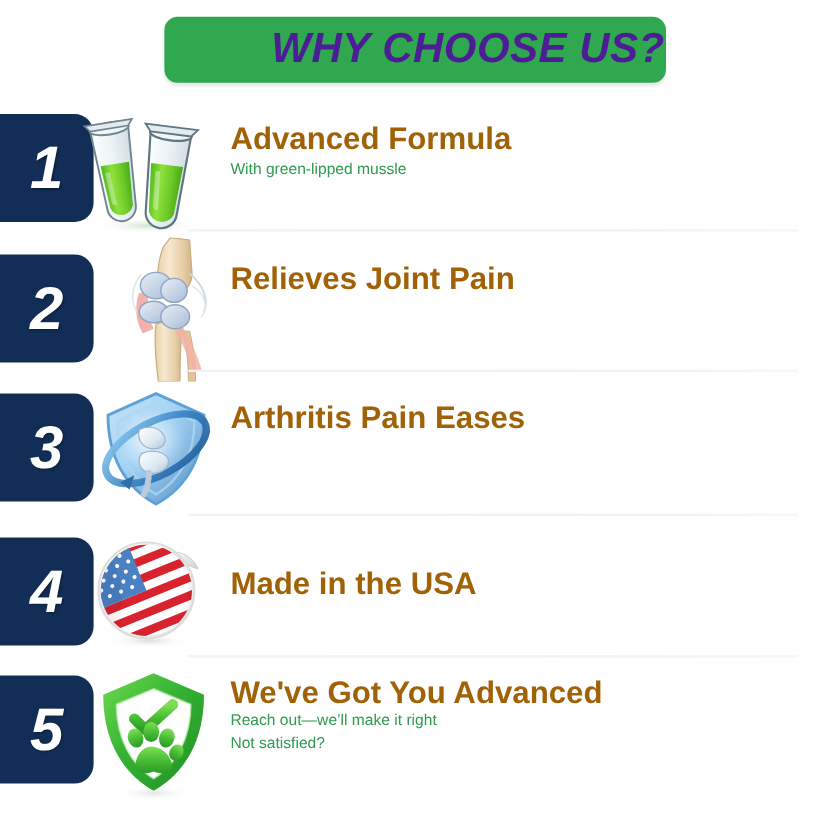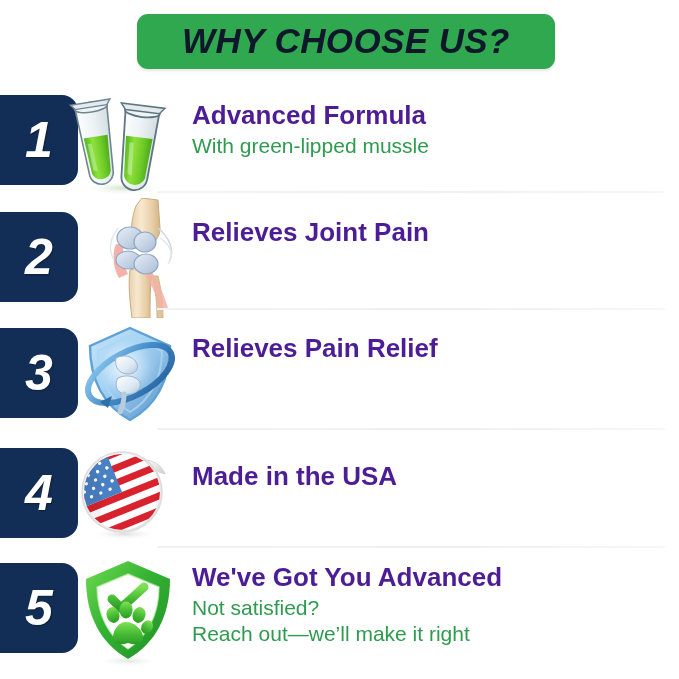--- a/index.html
+++ b/index.html
@@ -31,27 +31,28 @@
     box-shadow: 0 2px 3px rgba(0,0,0,0.10);
   }
   .banner-text {
     position: absolute;
     left: 0;
     top: 0;
     width: 418px;
     height: 55px;
     line-height: 54px;
     text-align: center;
-    color: #0f172a;
+    color: #4c1d95;
     font-size: 35px;
     font-weight: bold;
     font-style: italic;
     letter-spacing: 0.4px;
     font-family: "Liberation Sans", sans-serif;
     white-space: nowrap;
+    padding-left: 44px;
   }
 
   
   .row {
     position: absolute;
     left: 0;
     width: 679px;
   }
   .badge {
     position: absolute;
@@ -75,30 +76,30 @@
     font-family: "Liberation Sans", sans-serif;
     text-shadow: 1px 1px 2px rgba(0,0,0,0.35);
   }
   .icon-wrap {
     position: absolute;
   }
   .texts {
     position: absolute;
   }
   .title {
-    color: #4c1d95;
+    color: #a16207;
     font-size: 26px;
     font-weight: bold;
     font-family: "Liberation Sans", sans-serif;
     white-space: nowrap;
     line-height: 1.12;
   }
   .sub {
     color: #2e9b4e;
-    font-size: 21px;
+    font-size: 13px;
     font-weight: normal;
     font-family: "Liberation Sans", sans-serif;
     white-space: nowrap;
     line-height: 1.22;
     margin-top: 3px;
   }
   .divider {
     position: absolute;
     left: 157px;
     width: 508px;
@@ -251,21 +252,21 @@
 
         <path d="M46 44 C54 40 62 42 66 48 C70 54 66 60 58 60 C50 60 44 54 46 44 Z" fill="url(#joint3)" stroke="#9bb4cc" stroke-width="1"></path>
         <path d="M48 64 C56 60 66 62 70 68 C72 76 64 82 54 80 C46 78 44 70 48 64 Z" fill="url(#joint3)" stroke="#9bb4cc" stroke-width="1"></path>
         <path d="M54 80 C54 88 52 94 50 98" fill="none" stroke="#b9ccdd" stroke-width="5" stroke-linecap="round"></path>
 
         <path d="M30 88 L42 82 L38 94 Z" fill="#2f6fa8"></path>
       </svg>
     </div>
 
     <div class="texts" style="left:192px; top:6px;">
-      <div class="title">Relieves Pain Relief</div>
+      <div class="title">Arthritis Pain Eases</div>
     </div>
   </div>
   <div class="divider" style="top:428px;"></div>
 
   <div class="row" style="top:448px; height:95px;">
     <div class="badge" style="top:0;">
       <div class="badge-num">4</div>
     </div>
 
     <div class="icon-wrap" style="left:70px; top:-4px; width:105px; height:100px;">
@@ -335,21 +336,21 @@
 
           <path d="M0 0 C26 18 40 36 26 96 L0 96 Z" fill="#000000" opacity="0.05"></path>
           <path d="M105 0 C80 22 92 60 78 96 L105 96 Z" fill="#000000" opacity="0.04"></path>
         </g>
 
         <path d="M74 16 C84 16 92 22 95 30 C86 28 80 22 74 16 Z" fill="url(#peel4)" stroke="#cccccc" stroke-width="0.8"></path>
         <circle cx="52" cy="48" r="40" fill="none" stroke="#dcdcdc" stroke-width="1.6"></circle>
       </svg>
     </div>
 
-    <div class="texts" style="left:192px; top:14px;">
+    <div class="texts" style="left:192px; top:24px;">
       <div class="title">Made in the USA</div>
     </div>
   </div>
   <div class="divider" style="top:546px;"></div>
 
   <div class="row" style="top:563px; height:105px;">
     <div class="badge" style="top:0;">
       <div class="badge-num">5</div>
     </div>
 
@@ -385,18 +386,18 @@
         <ellipse cx="50" cy="55" rx="6.6" ry="8.4" fill="url(#paw5)"></ellipse>
         <ellipse cx="63" cy="60" rx="6.4" ry="8" fill="url(#paw5)" transform="rotate(18 63 60)"></ellipse>
         <ellipse cx="71" cy="72" rx="5.6" ry="7" fill="url(#paw5)" transform="rotate(32 71 72)"></ellipse>
 
         <path d="M50 67 C58 67 66 74 67 81 C68 89 60 91 52 88 C44 91 36 89 37 81 C38 74 43 67 50 67 Z" fill="url(#paw5)"></path>
       </svg>
     </div>
 
     <div class="texts" style="left:192px; top:0px;">
       <div class="title">We've Got You Advanced</div>
+      <div class="sub" style="margin-top:0;">Reach out—we’ll make it right</div>
       <div class="sub">Not satisfied?</div>
-      <div class="sub" style="margin-top:0;">Reach out—we’ll make it right</div>
     </div>
   </div>
 
 </div>
 
 </body></html>

